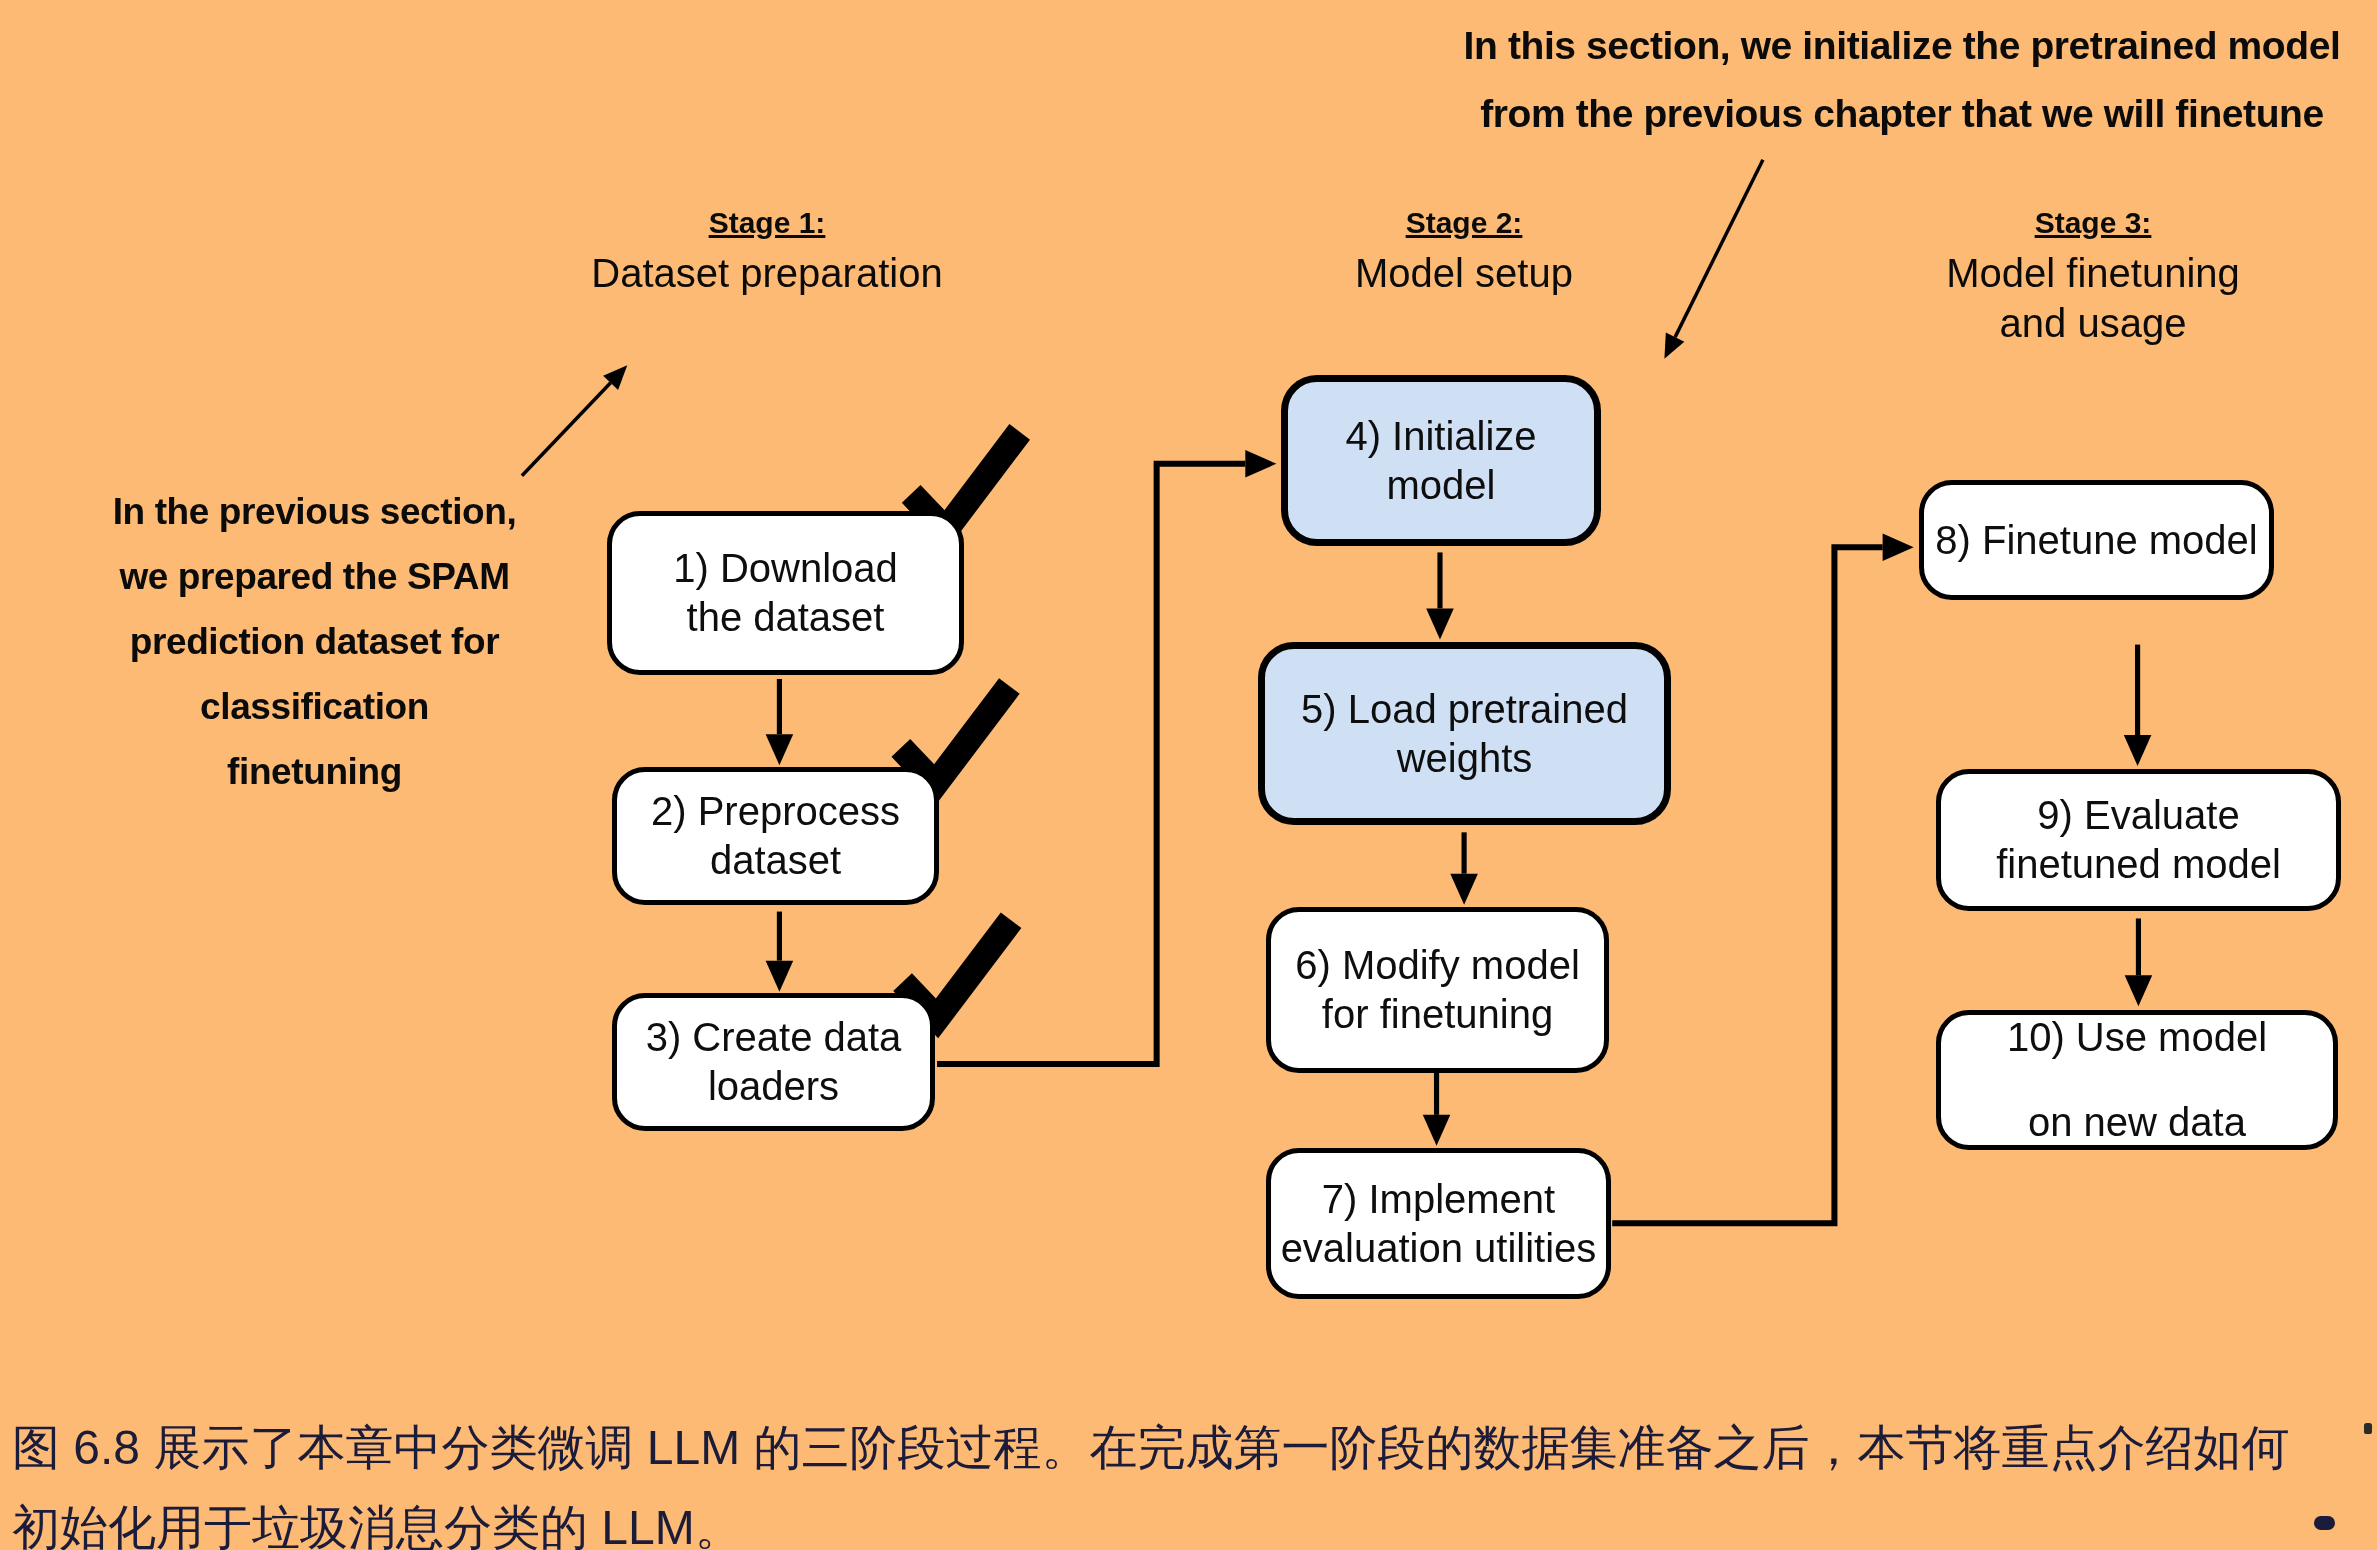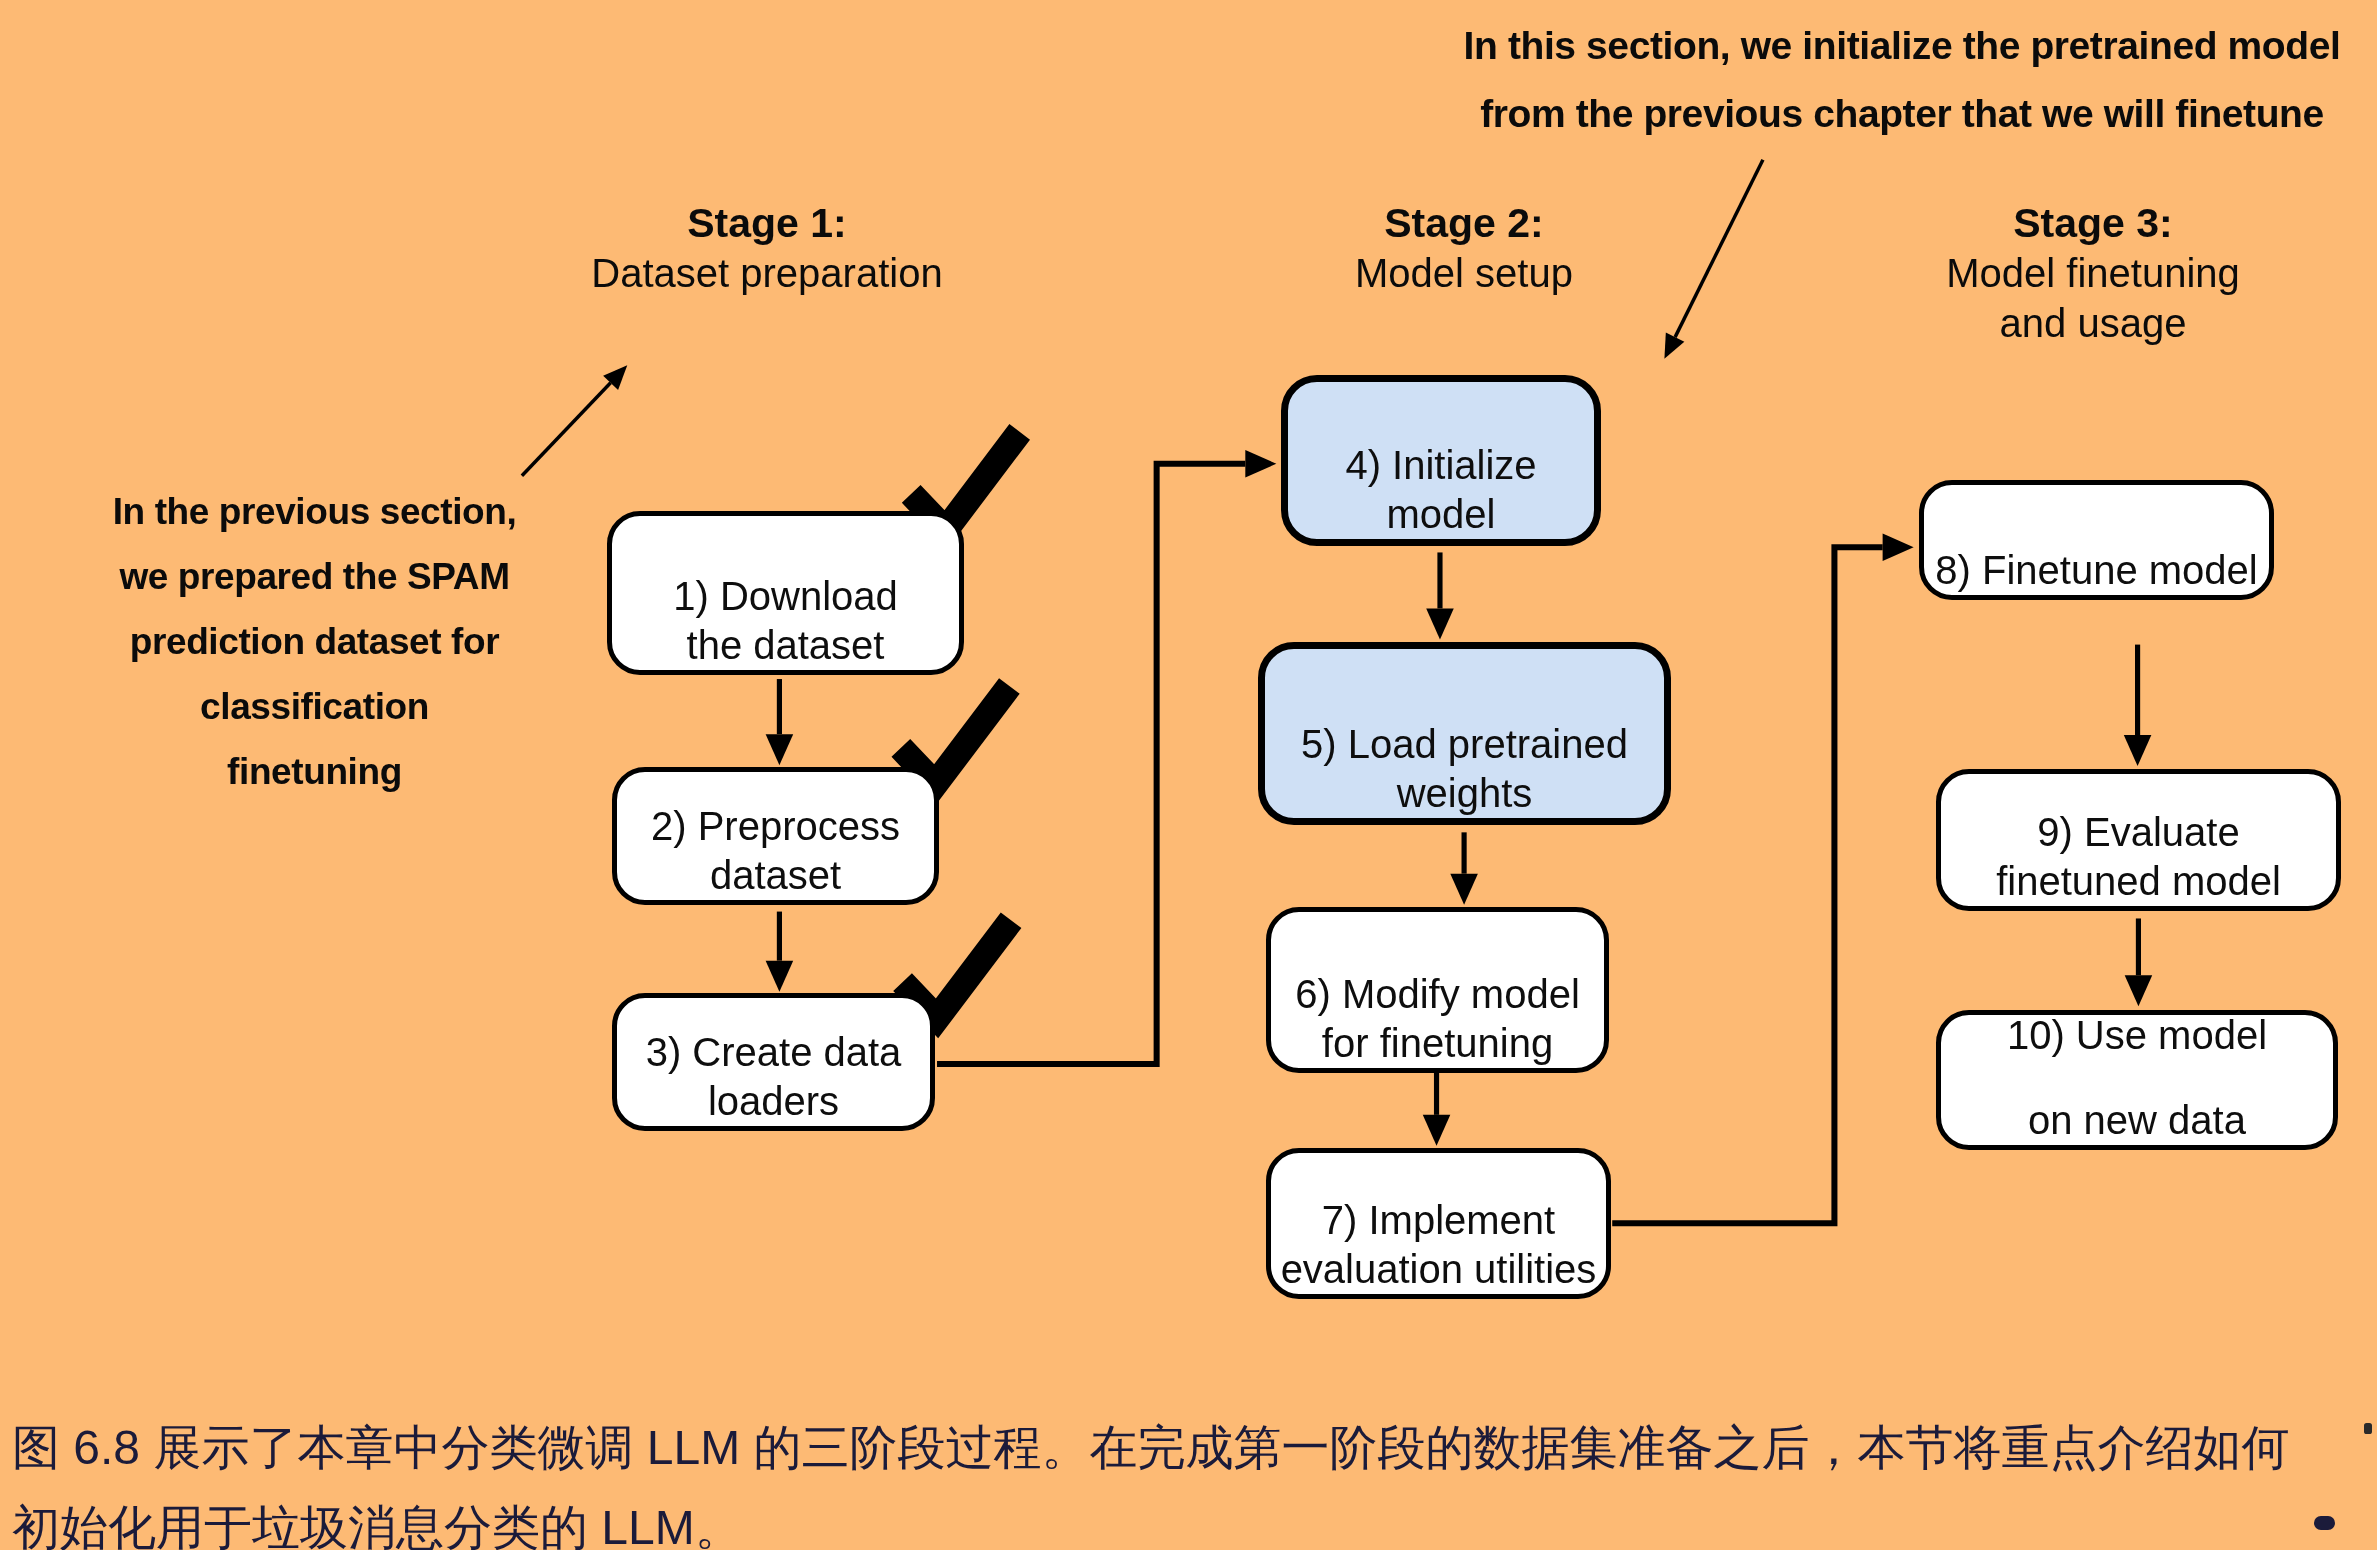--- a/index.html
+++ b/index.html
@@ -8,29 +8,29 @@
     font-family:"Liberation Sans", sans-serif;color:#111;
   }
   svg.layer{position:absolute;left:0;top:0;width:2377px;height:1551px;pointer-events:none;}
 
   .note{position:absolute;text-align:center;font-weight:bold;color:#0b0b0b;letter-spacing:-0.4px;}
   .note .ln{display:block;}
   #top-note{left:1426px;top:12px;width:952px;font-size:39px;line-height:68px;}
   #left-note{left:112px;top:479px;width:405px;font-size:37px;line-height:65px;}
 
   .stage-heading{position:absolute;text-align:center;font-size:40px;line-height:50px;color:#0b0b0b;}
-  .stage-heading .t{display:block;font-weight:bold;font-size:41px;}
+  .stage-heading .t{display:block;font-weight:bold;font-size:30px;text-decoration:underline;}
   .stage-heading .s{display:block;font-weight:normal;}
   #stage1-heading{left:530px;top:198px;width:474px;}
   #stage2-heading{left:1227px;top:198px;width:474px;}
   #stage3-heading{left:1856px;top:198px;width:474px;}
 
   .fbox{
     position:absolute;box-sizing:border-box;background:#ffffff;border:5.2px solid #000;
-    border-radius:33px;display:flex;flex-direction:column;justify-content:flex-end;align-items:center;
+    border-radius:33px;display:flex;flex-direction:column;justify-content:center;align-items:center;
     font-size:40px;line-height:49px;text-align:center;color:#0e0e0e;
   }
   .fbox .bl{display:block;white-space:nowrap;}
   .fbox--hl{border-width:7.8px;border-radius:36px;background:#cfe0f5;}
 
   #box1{left:607px;top:511px;width:357px;height:164px;}
   #box2{left:612px;top:767px;width:327px;height:138px;}
   #box3{left:612px;top:993px;width:323px;height:138px;}
   #box4{left:1281px;top:375px;width:320px;height:171px;}
   #box5{left:1258px;top:642px;width:413px;height:183px;}

